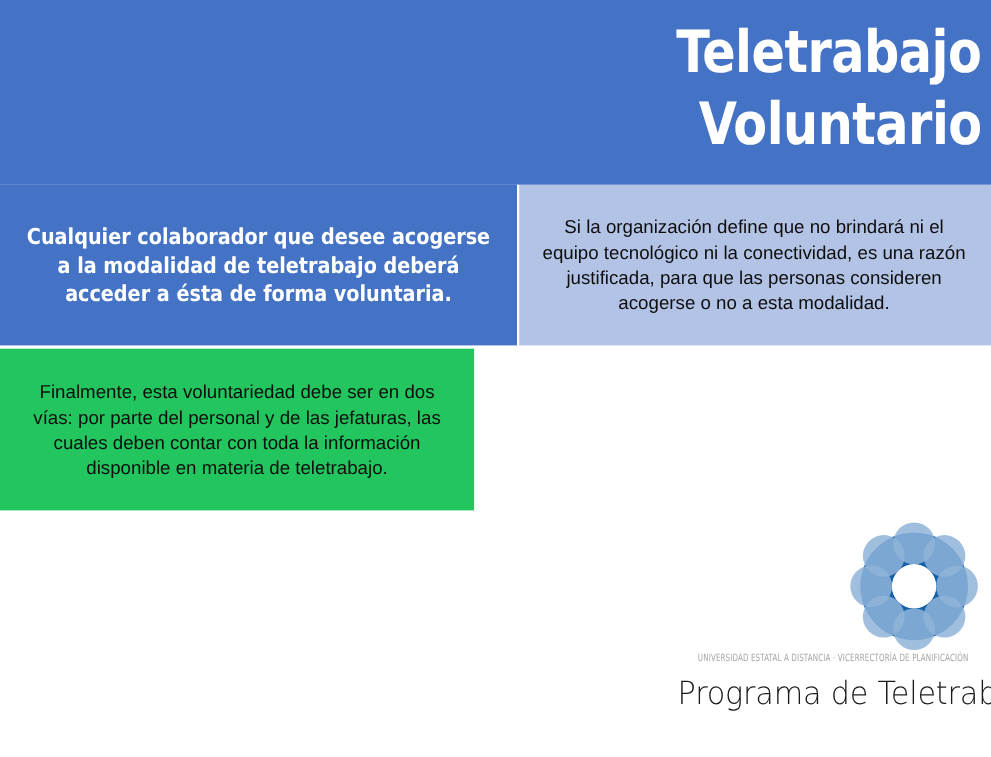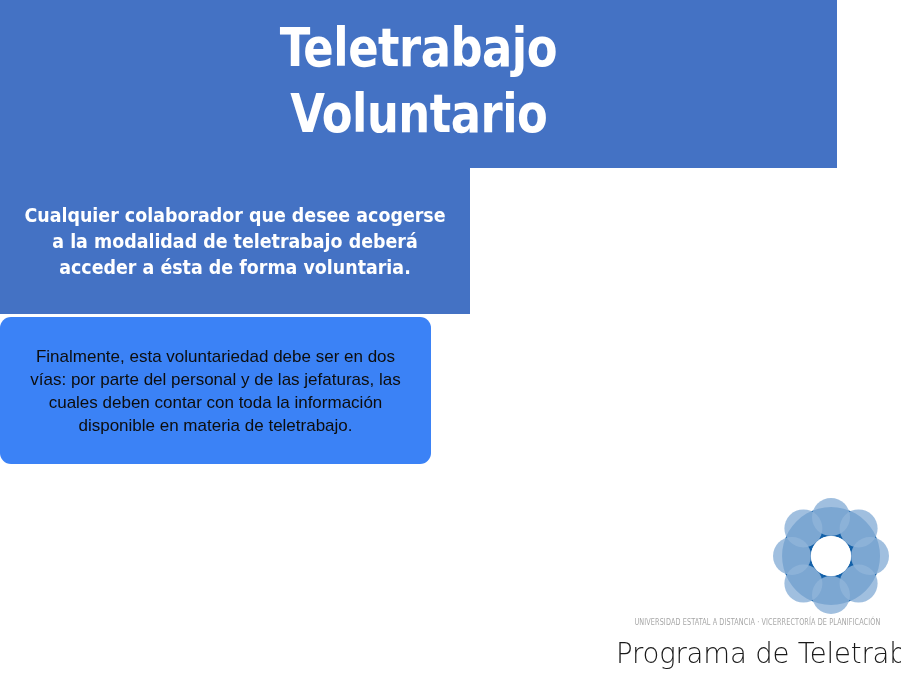--- a/index.html
+++ b/index.html
@@ -20,26 +20,26 @@
     width: 901px;
     height: 688px;
     background: #ffffff;
   }
 
   
   .title-banner {
     position: absolute;
     left: 0;
     top: 0;
-    width: 837px;
+    width: 901px;
     height: 168px;
     background: #4472c4;
     display: flex;
     flex-direction: column;
-    align-items: center;
+    align-items: flex-end;
     justify-content: center;
     box-sizing: border-box;
     padding-bottom: 6px;
   }
   .title-line {
     color: #ffffff;
     font-family: "Liberation Sans Narrow", "DejaVu Sans Condensed", "Liberation Sans", sans-serif;
     font-weight: bold;
     font-size: 53px;
     line-height: 66px;
@@ -90,38 +90,38 @@
   .cell-right {
     width: 431px;
     color: #0d0d0d;
     font-family: "Liberation Sans", sans-serif;
     font-weight: normal;
     font-size: 17px;
     line-height: 23px;
     padding: 4px 16px;
   }
   .cell-right-1 { background: #b2c3e5; }
-  .cell-right-2 { background: #3b82f6; border-radius: 11px; }
+  .cell-right-2 { background: #22c55e; }
 
   
   .col-gutter {
     position: absolute;
     left: 470px;
     top: 0;
     width: 2px;
     height: 296px;
     background: #ffffff;
     z-index: 3;
   }
 
   
   .logo-block {
     position: absolute;
     right: 0px;
-    top: 494px;
+    top: 471px;
     width: 300px;
     height: 194px;
   }
   .logo-mark {
     position: absolute;
     left: 170px;
     top: 2px;
     width: 120px;
     height: 120px;
   }
@@ -168,20 +168,24 @@
     <div class="title-line">Teletrabajo</div>
     <div class="title-line">Voluntario</div>
   </div>
 
   <div class="grid">
 
     <div class="grid-row row-1">
       <div class="cell cell-left">
         <span class="txt">Cualquier colaborador que desee acogerse a la modalidad de teletrabajo deberá acceder a ésta de forma voluntaria.</span>
       </div>
+      <div class="cell cell-right cell-right-1">
+        <span>Si la organización define que no brindará ni el equipo tecnológico ni la
+conectividad, es una razón justificada, para que las personas consideren acogerse o no a esta modalidad.</span>
+      </div>
     </div>
 
     <div class="grid-row row-2">
       <div class="cell cell-right cell-right-2">
         <span>Finalmente, esta voluntariedad debe ser en dos vías: por parte del personal y de
 las jefaturas, las cuales deben contar con toda la información disponible en materia de teletrabajo.</span>
       </div>
     </div>
 
     <div class="col-gutter"></div>

